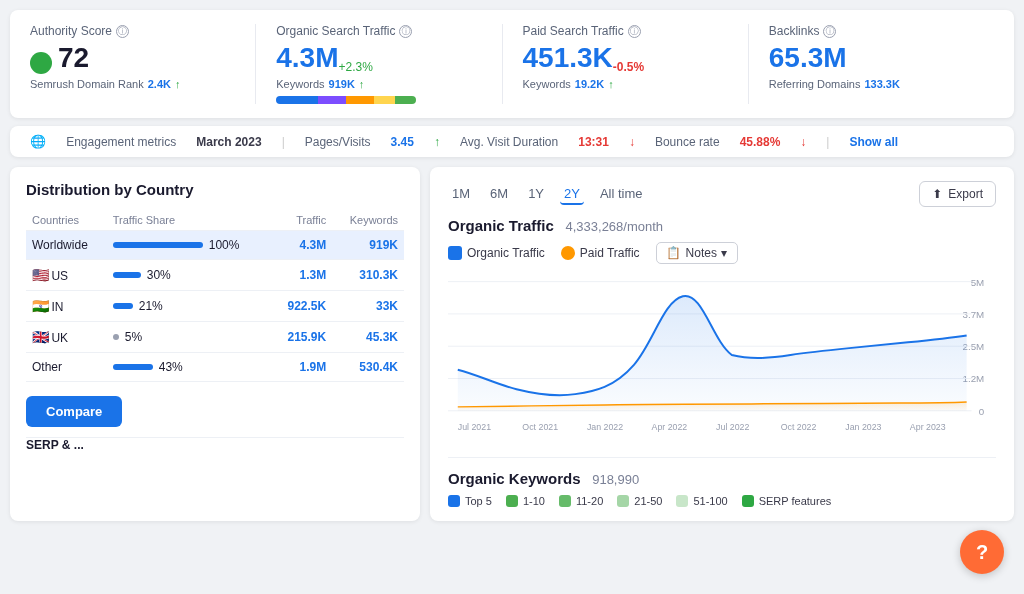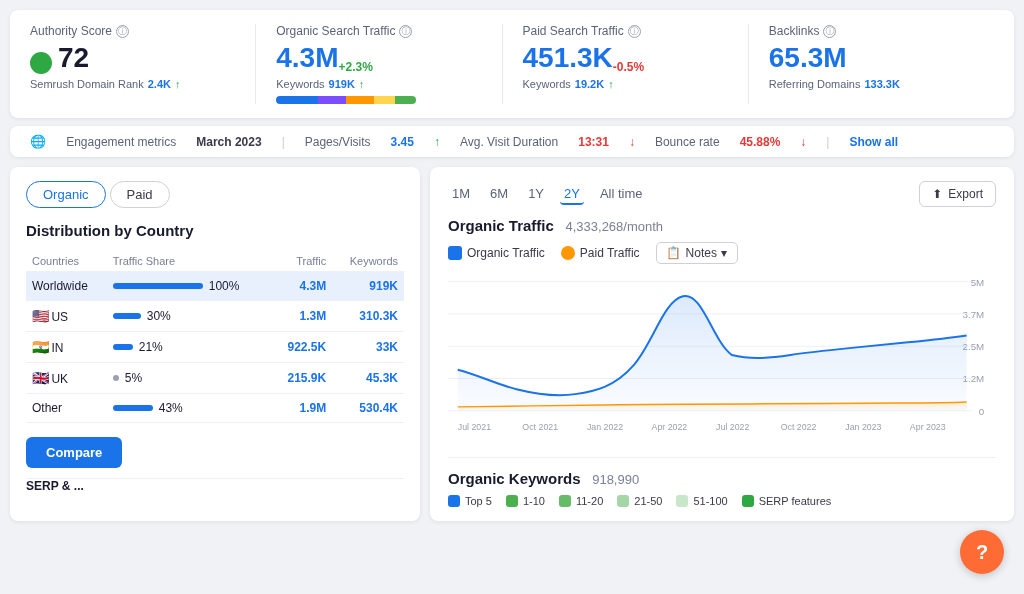--- a/index.html
+++ b/index.html
@@ -44,21 +44,21 @@
     }
     .metric-value {
       font-size: 28px;
       font-weight: 700;
       color: #1a1a2e;
       display: flex;
       align-items: flex-end;
       gap: 0;
     }
     .metric-value.blue { color: #1a73e8; }
-    .metric-change-pos { font-size: 12px; color: #2ea843; font-weight: 700; }
+    .metric-change-pos { font-size: 12px; color: #2ea843; font-weight: 400; }
     .metric-change-neg { font-size: 12px; color: #e53935; font-weight: 600; }
     .metric-sub {
       font-size: 11px;
       color: #5a6478;
       margin-top: 4px;
       display: flex;
       align-items: center;
       gap: 4px;
     }
     .metric-sub .sub-val { color: #1a73e8; font-weight: 600; }
@@ -440,24 +440,20 @@
     <span>Bounce rate</span>
     <span class="eng-neg">45.88%</span>
     <span style="color:#e53935">↓</span>
     <span class="divider">|</span>
     <span class="show-all">Show all</span>
   </div>
 
   <div class="main-content">
 
     <div class="left-panel">
-      <div class="tab-row">
-        <button class="tab-btn active">Organic</button>
-        <button class="tab-btn">Paid</button>
-      </div>
 
       <div class="section-title">Distribution by Country</div>
 
       <table class="country-table">
         <thead>
           <tr>
             <th>Countries</th>
             <th>Traffic Share</th>
             <th class="right">Traffic</th>
             <th class="right">Keywords</th>

